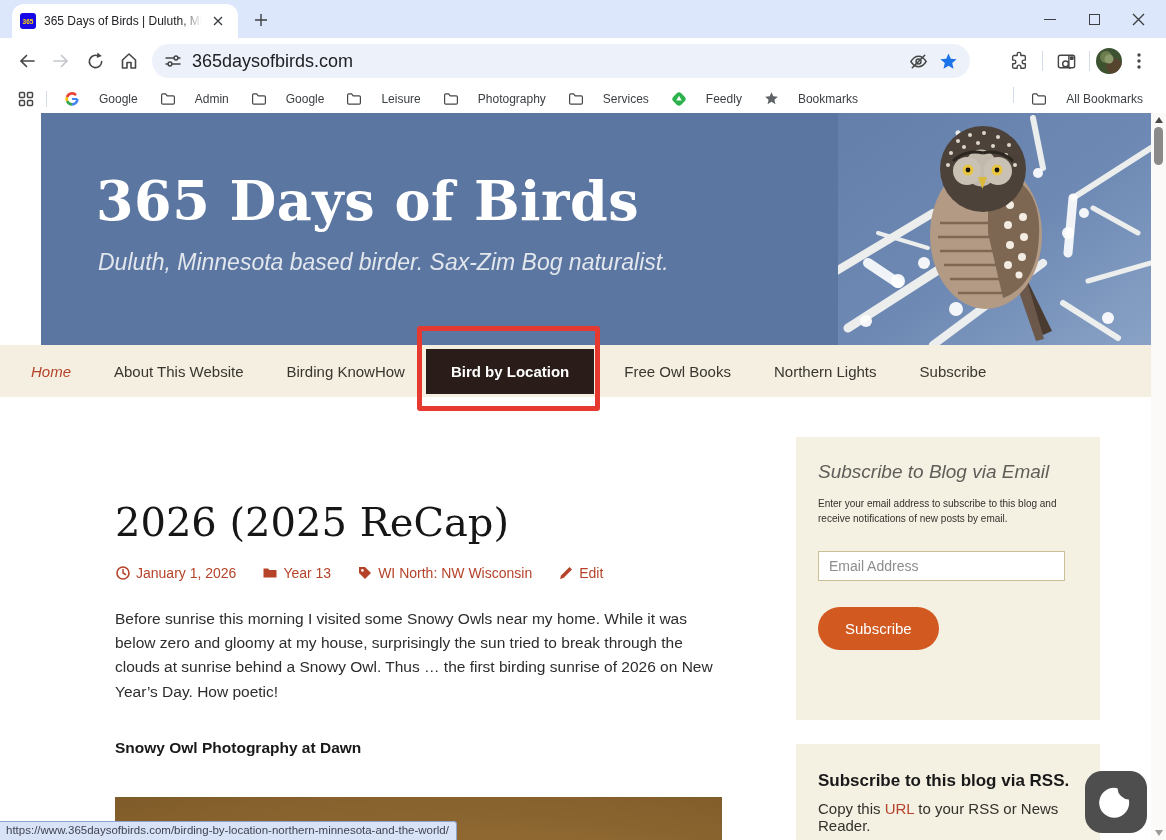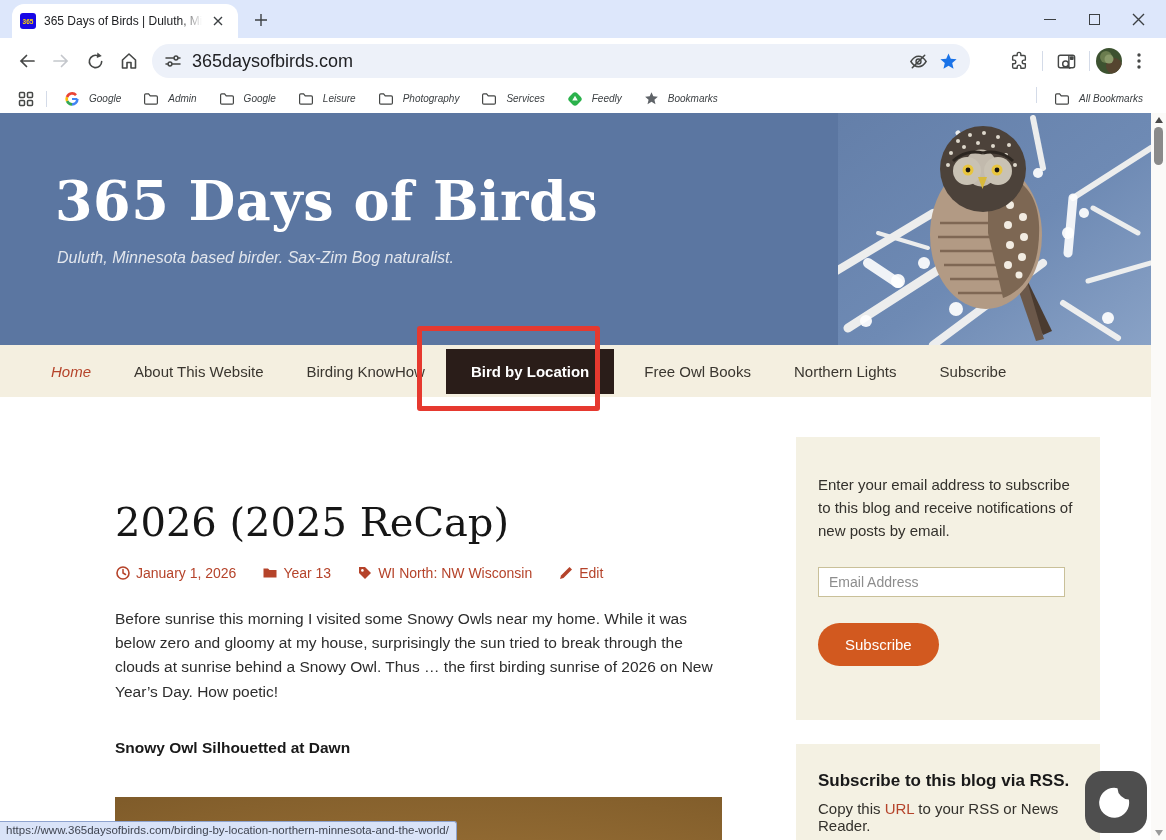--- a/index.html
+++ b/index.html
@@ -24,50 +24,50 @@
 
   .toolbar { height:46px; background:#fff; display:flex; align-items:center; padding:0 10px; }
   .tb-btn { width:34px; height:34px; display:flex; align-items:center; justify-content:center; border-radius:50%; flex:none; }
   .omnibox { width:818px; height:34px; background:#edf1f9; border-radius:17px; display:flex;
              align-items:center; padding:0 12px; margin-left:6px; gap:10px; }
   .omni-url { font-size:18px; color:#202124; flex:1; }
   .divider-v { width:1px; height:20px; background:#d4dbe8; margin:0 6px; flex:none;}
   .avatar { width:26px; height:26px; border-radius:50%; overflow:hidden; flex:none; }
 
   .bookmarksbar { height:29px; background:#fff; display:flex; align-items:center; padding:0 12px; }
-  .bm-item { display:flex; align-items:center; gap:9px; font-size:10px; color:#3c4043; padding:0 11px; height:24px; border-radius:12px;font-style:italic; }
+  .bm-item { display:flex; align-items:center; gap:19px; font-size:12px; color:#3c4043; padding:0 11px; height:24px; border-radius:12px; }
   .bm-right { margin-left:auto; display:flex; align-items:flex-start; }
 
   
   .page { position:absolute; top:113px; left:0; width:1151px; height:727px; background:#fff; overflow:hidden; }
 
-  .site-header { position:relative; height:232px; background:var(--header-blue); overflow:hidden; }
+  .site-header { position:relative; height:232px; background:var(--header-blue); overflow:hidden;margin-left:41px; }
   .site-title { position:absolute; left:55px; top:56px; font-family:"DejaVu Serif", serif; font-weight:700;
                 font-size:54px; color:#fff; letter-spacing:0.5px; }
-  .site-tagline { position:absolute; left:57px; top:136px; font-size:16px; font-style:italic; color:#e2e6ed; }
+  .site-tagline { position:absolute; left:57px; top:136px; font-size:23px; font-style:italic; color:#e2e6ed; }
   .header-photo { position:absolute; right:0; top:0; width:313px; height:232px; }
 
-  .site-nav { height:52px; background:var(--nav-cream); display:flex; align-items:center; padding-left:51px; }
+  .site-nav { height:52px; background:var(--nav-cream); display:flex; align-items:center; padding-left:31px; }
   .nav-item { font-size:15px; color:#3a362f; margin-right:43px; text-decoration:none; white-space:nowrap; }
   .nav-home { font-style:italic; color:var(--accent); }
   .nav-highlight { background:var(--highlight-bg); color:#fff; font-weight:600; padding:14px 25px; margin-left:-22px; margin-right:30px; }
 
   .h1 { position:absolute; left:115px; top:316px; width:625px; font-family:"DejaVu Serif", serif;
         font-weight:400; font-size:40px; line-height:1.55; color:#161616; }
   .meta { position:absolute; left:116px; top:452px; display:flex; gap:27px; align-items:center; }
   .meta a { display:flex; align-items:center; gap:6px; font-size:14px; color:var(--accent); text-decoration:none; }
   .body-text { position:absolute; left:115px; top:494px; width:614px; font-size:15.5px; line-height:1.56; color:#2d2d2d; }
   .subhead { position:absolute; left:115px; top:626px; font-size:15.5px; font-weight:700; color:#191919; }
   .article-image { position:absolute; left:115px; top:684px; width:607px; height:200px;
         background:radial-gradient(140% 180% at 55% 120%, #b08343 0%, #9c7237 38%, #86612d 68%, #6e4d22 100%); }
 
   .widget { position:absolute; left:796px; width:304px; background:#f4f1e3; padding:24px 22px; }
   .w-email { top:324px; height:283px; }
   .w-title { font-size:19px; font-style:italic; color:#5f5e59; }
-  .w-desc { margin-top:13px; font-size:15px; line-height:1.52; color:#33312c; }
+  .w-desc { margin-top:13px; font-size:10px; line-height:1.52; color:#33312c; }
   .w-input { margin-top:25px; width:247px; height:30px; border:1px solid #c9c099; background:#fff;
              padding:0 10px; font-size:14px; color:#333; font-family:"Liberation Sans", sans-serif; }
   .w-input::placeholder { color:#8d8d8d; }
   .w-btn { margin-top:26px; display:inline-block; background:var(--button-orange); color:#fff; border:none;
            font-size:15px; padding:13px 27px; border-radius:23px; font-family:"Liberation Sans", sans-serif; }
   .w-rss { top:631px; height:140px; padding-top:27px; }
   .rss-bold { font-size:17px; font-weight:700; color:#191919; }
   .rss-line { margin-top:9px; font-size:15px; color:#33312c; }
   .rss-line a { color:var(--link-orange); text-decoration:none; }
 
@@ -429,24 +429,25 @@
     </a>
     <a>
       <svg width="14" height="14" viewBox="0 0 14 14">
           <path d="M1 13 L2 9.5 L10.5 1 L13 3.5 L4.5 12 Z" fill="#b5432a"></path>
         </svg>
       <span>Edit</span>
     </a>
   </div>
 
   <p class="body-text">Before sunrise this morning I visited some Snowy Owls near my home. While it was below zero and gloomy at my house, surprisingly the sun tried to break through the clouds at sunrise behind a Snowy Owl. Thus … the first birding sunrise of 2026 on New Year’s Day. How poetic!</p>
-  <div class="subhead">Snowy Owl Silhouetted at Dawn</div>
+  <div class="subhead">Snowy Owl Photography at Dawn</div>
   <div class="article-image"></div>
 
   <div class="widget w-email">
+    <div class="w-title">Subscribe to Blog via Email</div>
     <div class="w-desc">Enter your email address to subscribe to this blog and receive notifications of new posts by email.</div>
     <input class="w-input" type="text" placeholder="Email Address" style="">
     <div><button class="w-btn">Subscribe</button></div>
   </div>
 
   <div class="widget w-rss">
     <div class="rss-bold">Subscribe to this blog via RSS.</div>
     <div class="rss-line"><span>Copy this </span><a>URL</a><span> to your RSS or News Reader.</span></div>
   </div>
 

